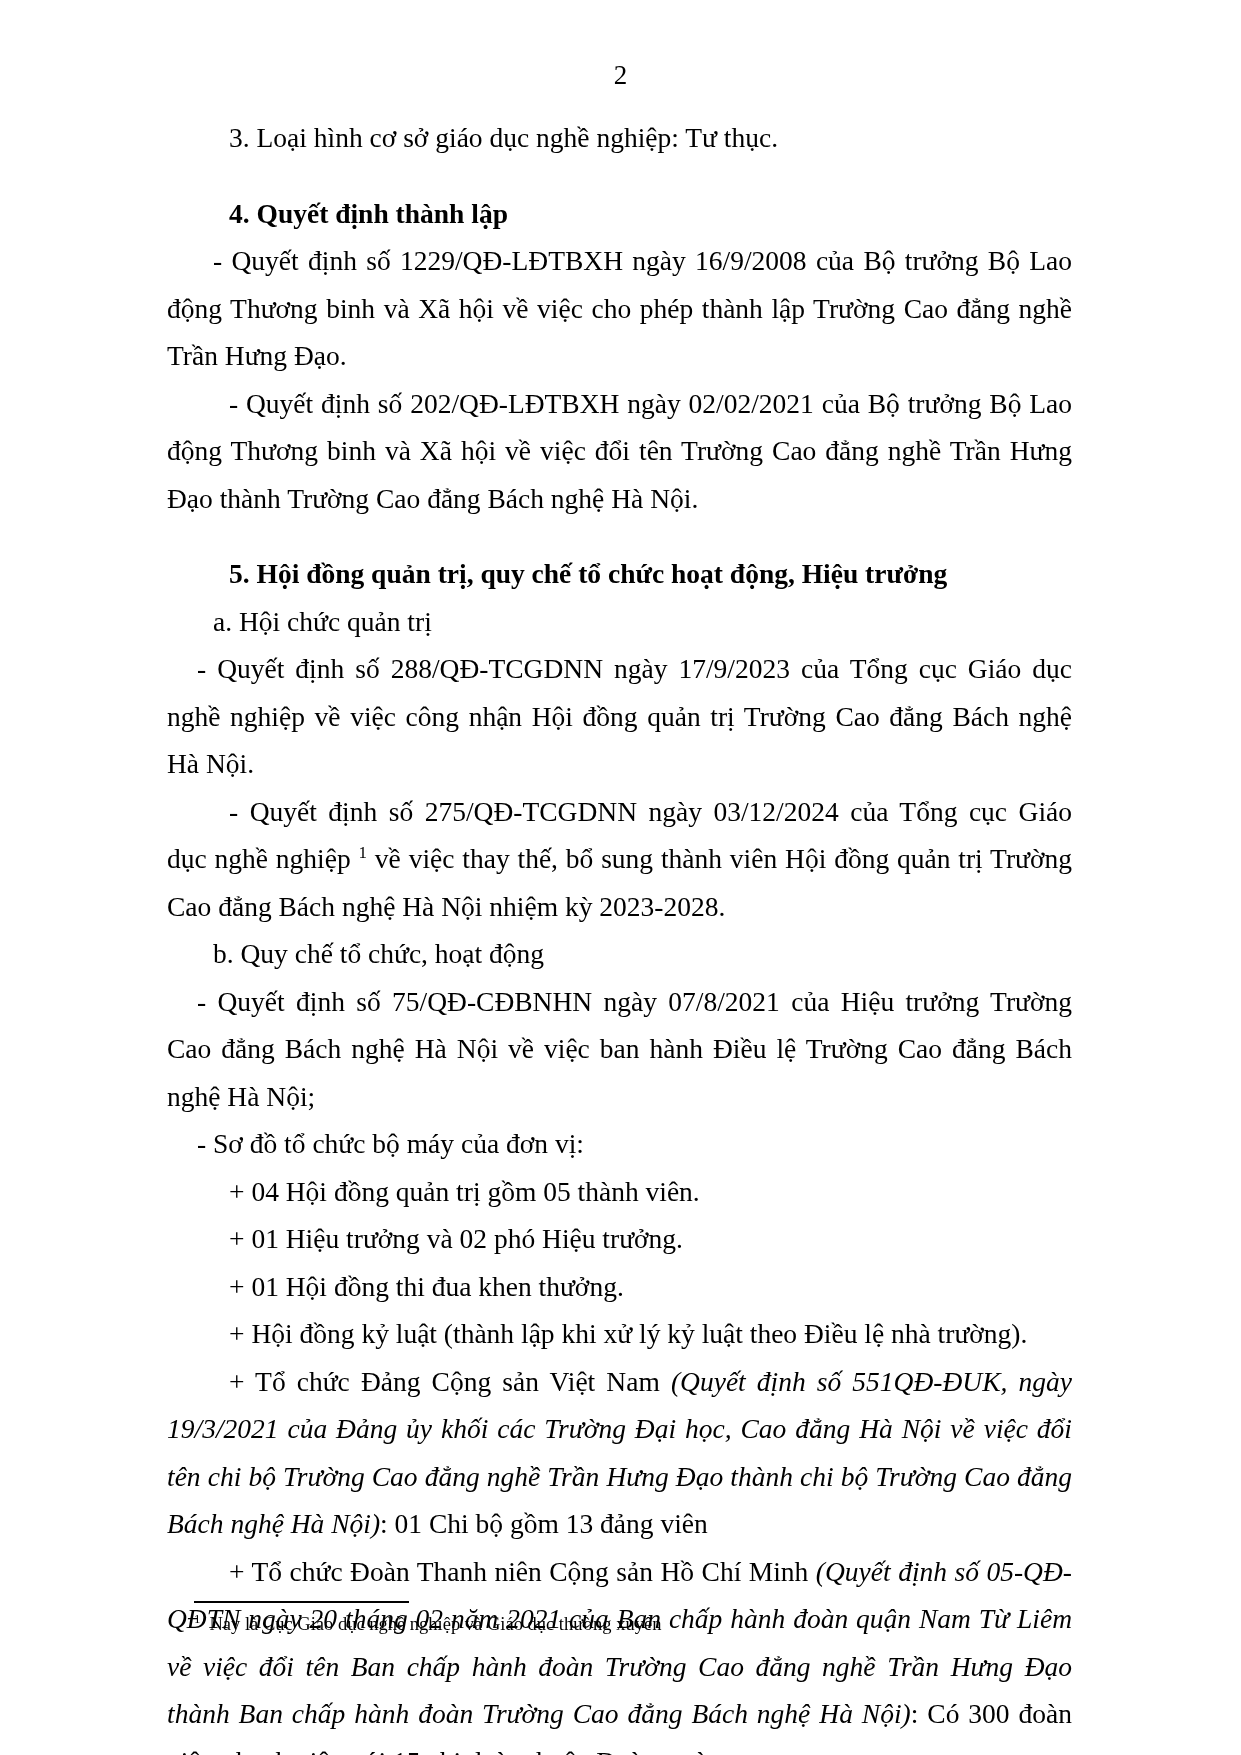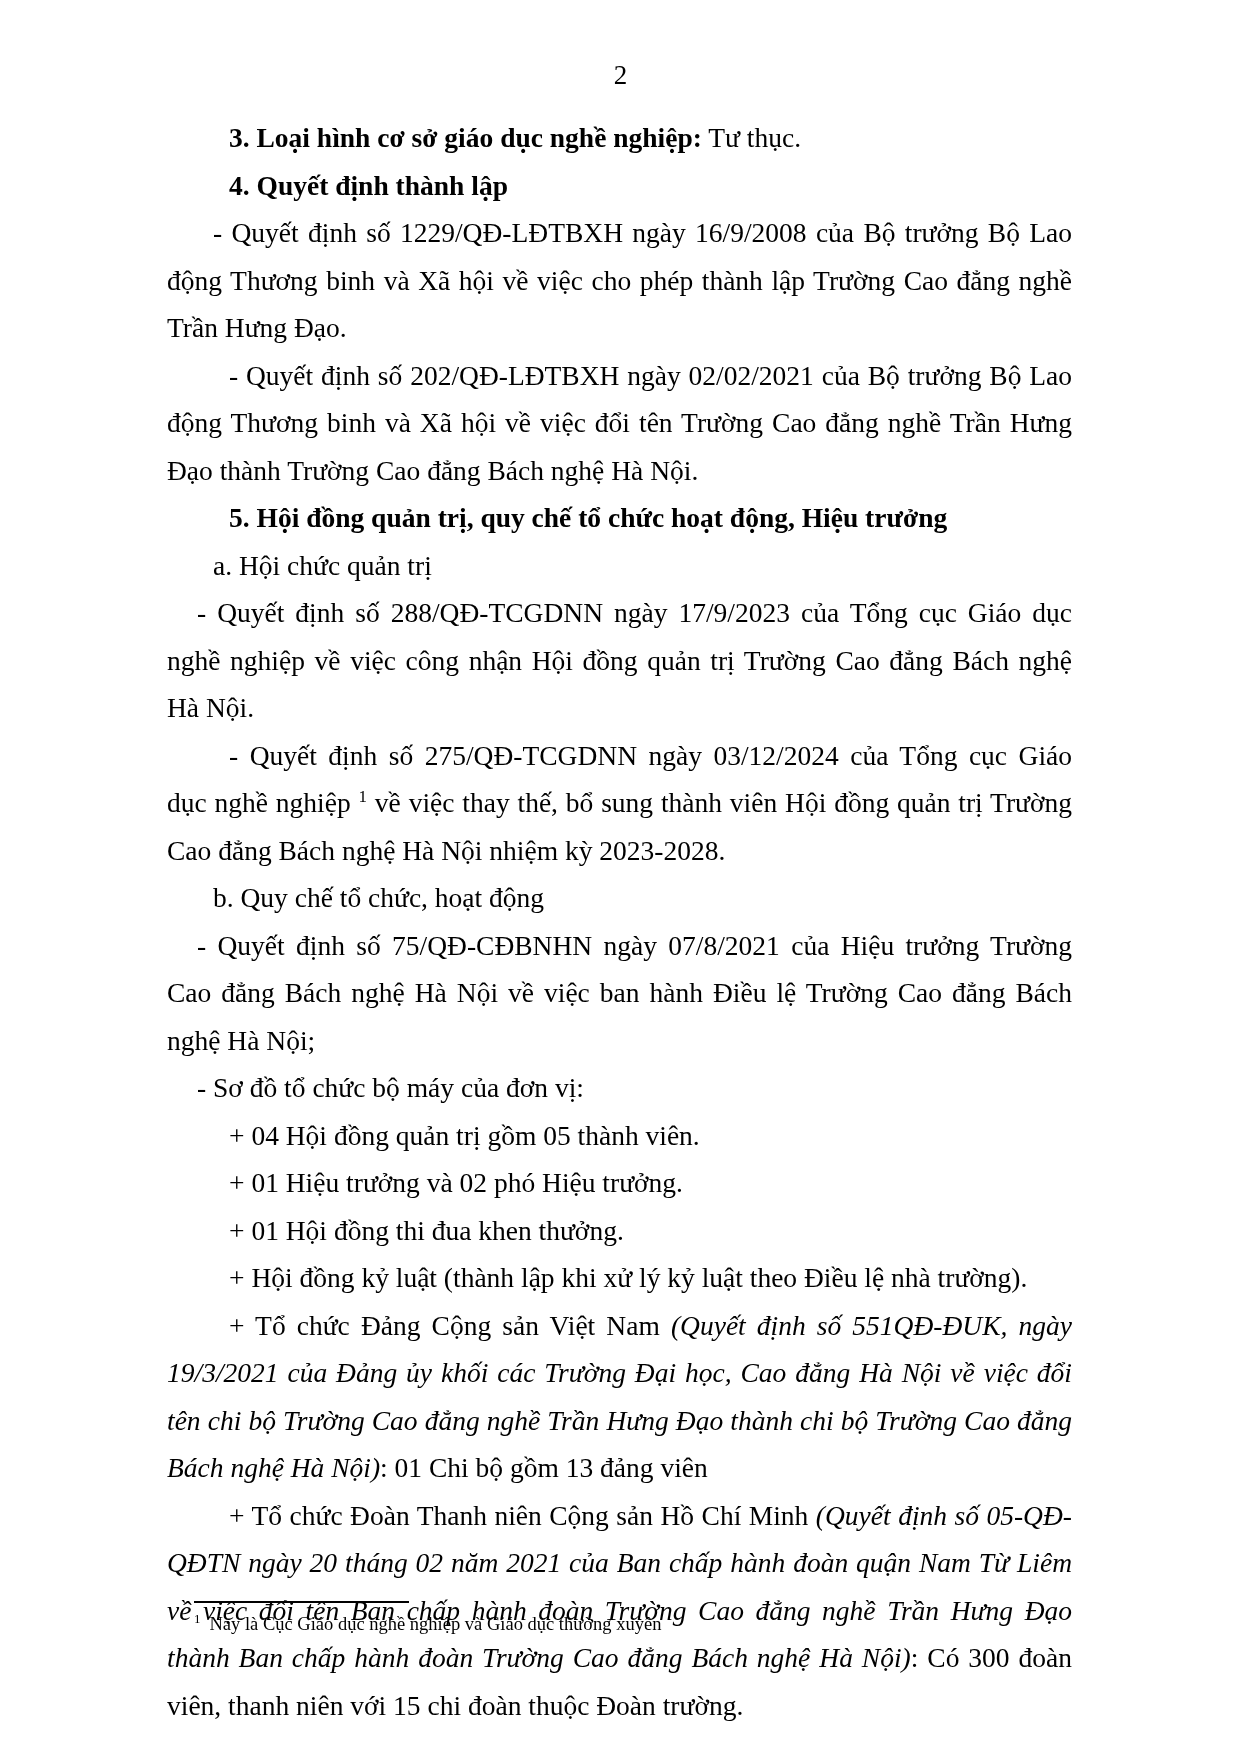--- a/index.html
+++ b/index.html
@@ -43,23 +43,24 @@
   }
   p.para.lastline-left {
     text-align-last: left;
   }
   p.indent-small { text-indent: 30px; }
   p.indent-mid   { text-indent: 46px; }
   p.indent-big   { text-indent: 62px; }
   p.indent-plus  { text-indent: 62px; }
   p.heading {
     font-weight: bold;
+    margin-top: 28px;
   }
   .ital { font-style: italic; }
-  .bold { font-weight: bold; }
+  .bold { font-weight: normal; }
   sup.fn {
     font-size: 17px;
     vertical-align: super;
     line-height: 0;
   }
   .footnote-zone {
     position: absolute;
     left: 167px;
     bottom: 118px;
     width: 905px;

